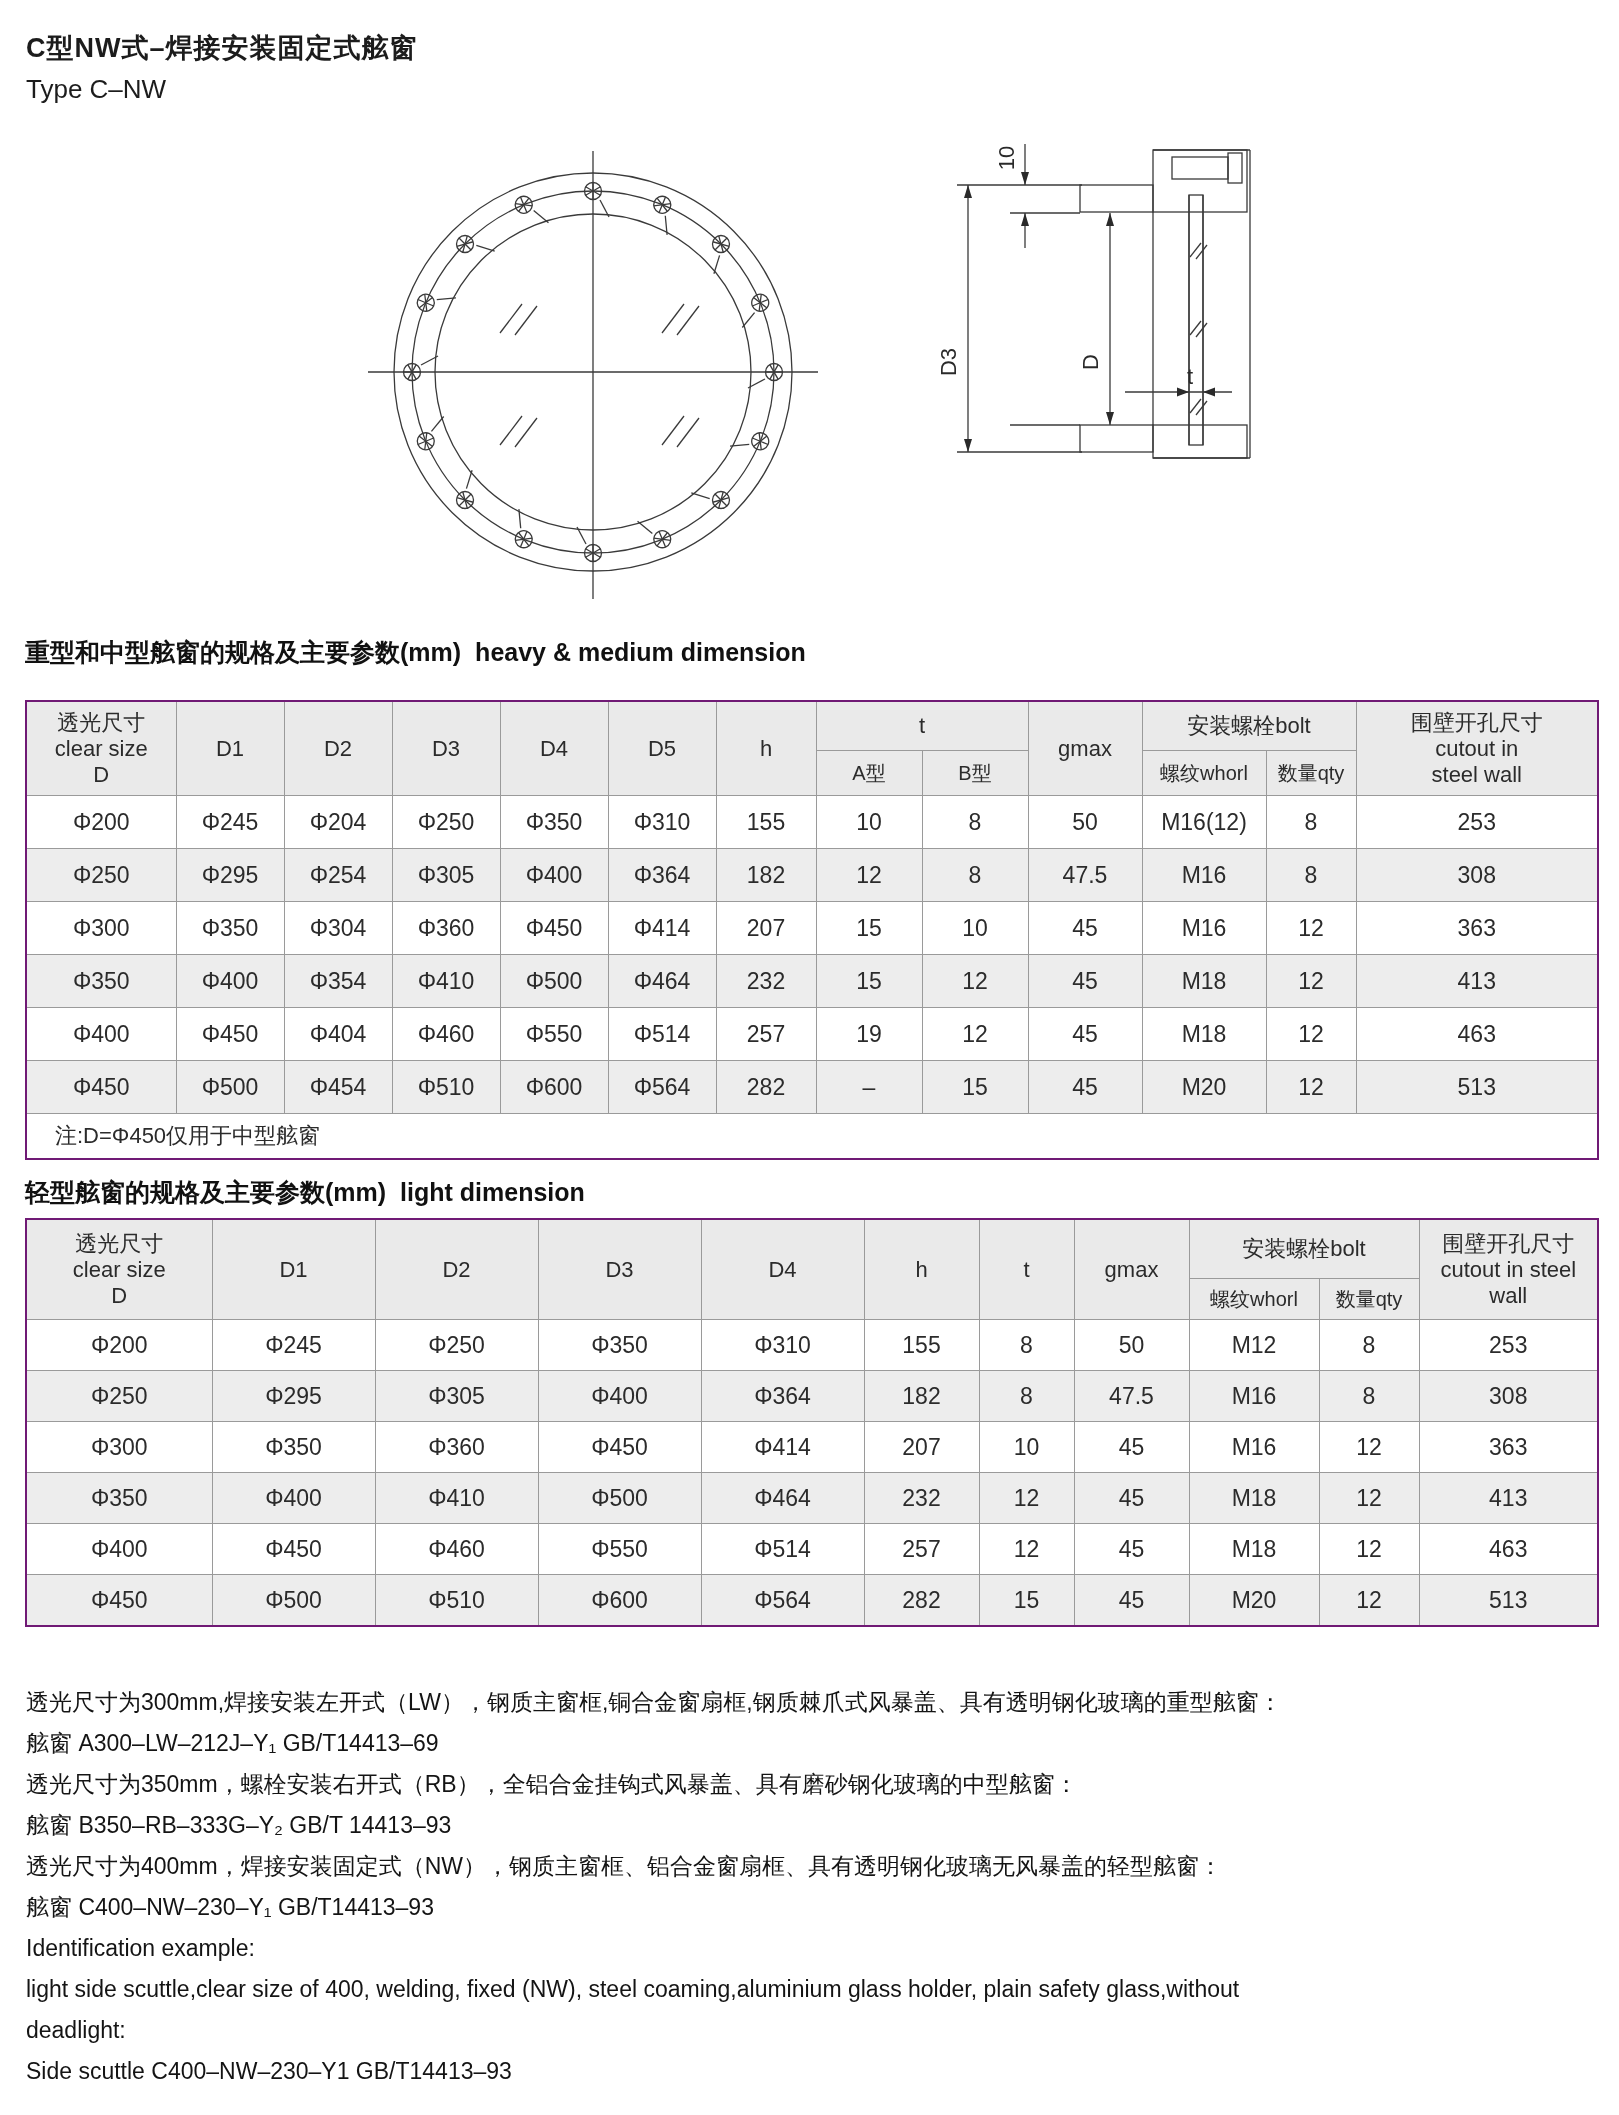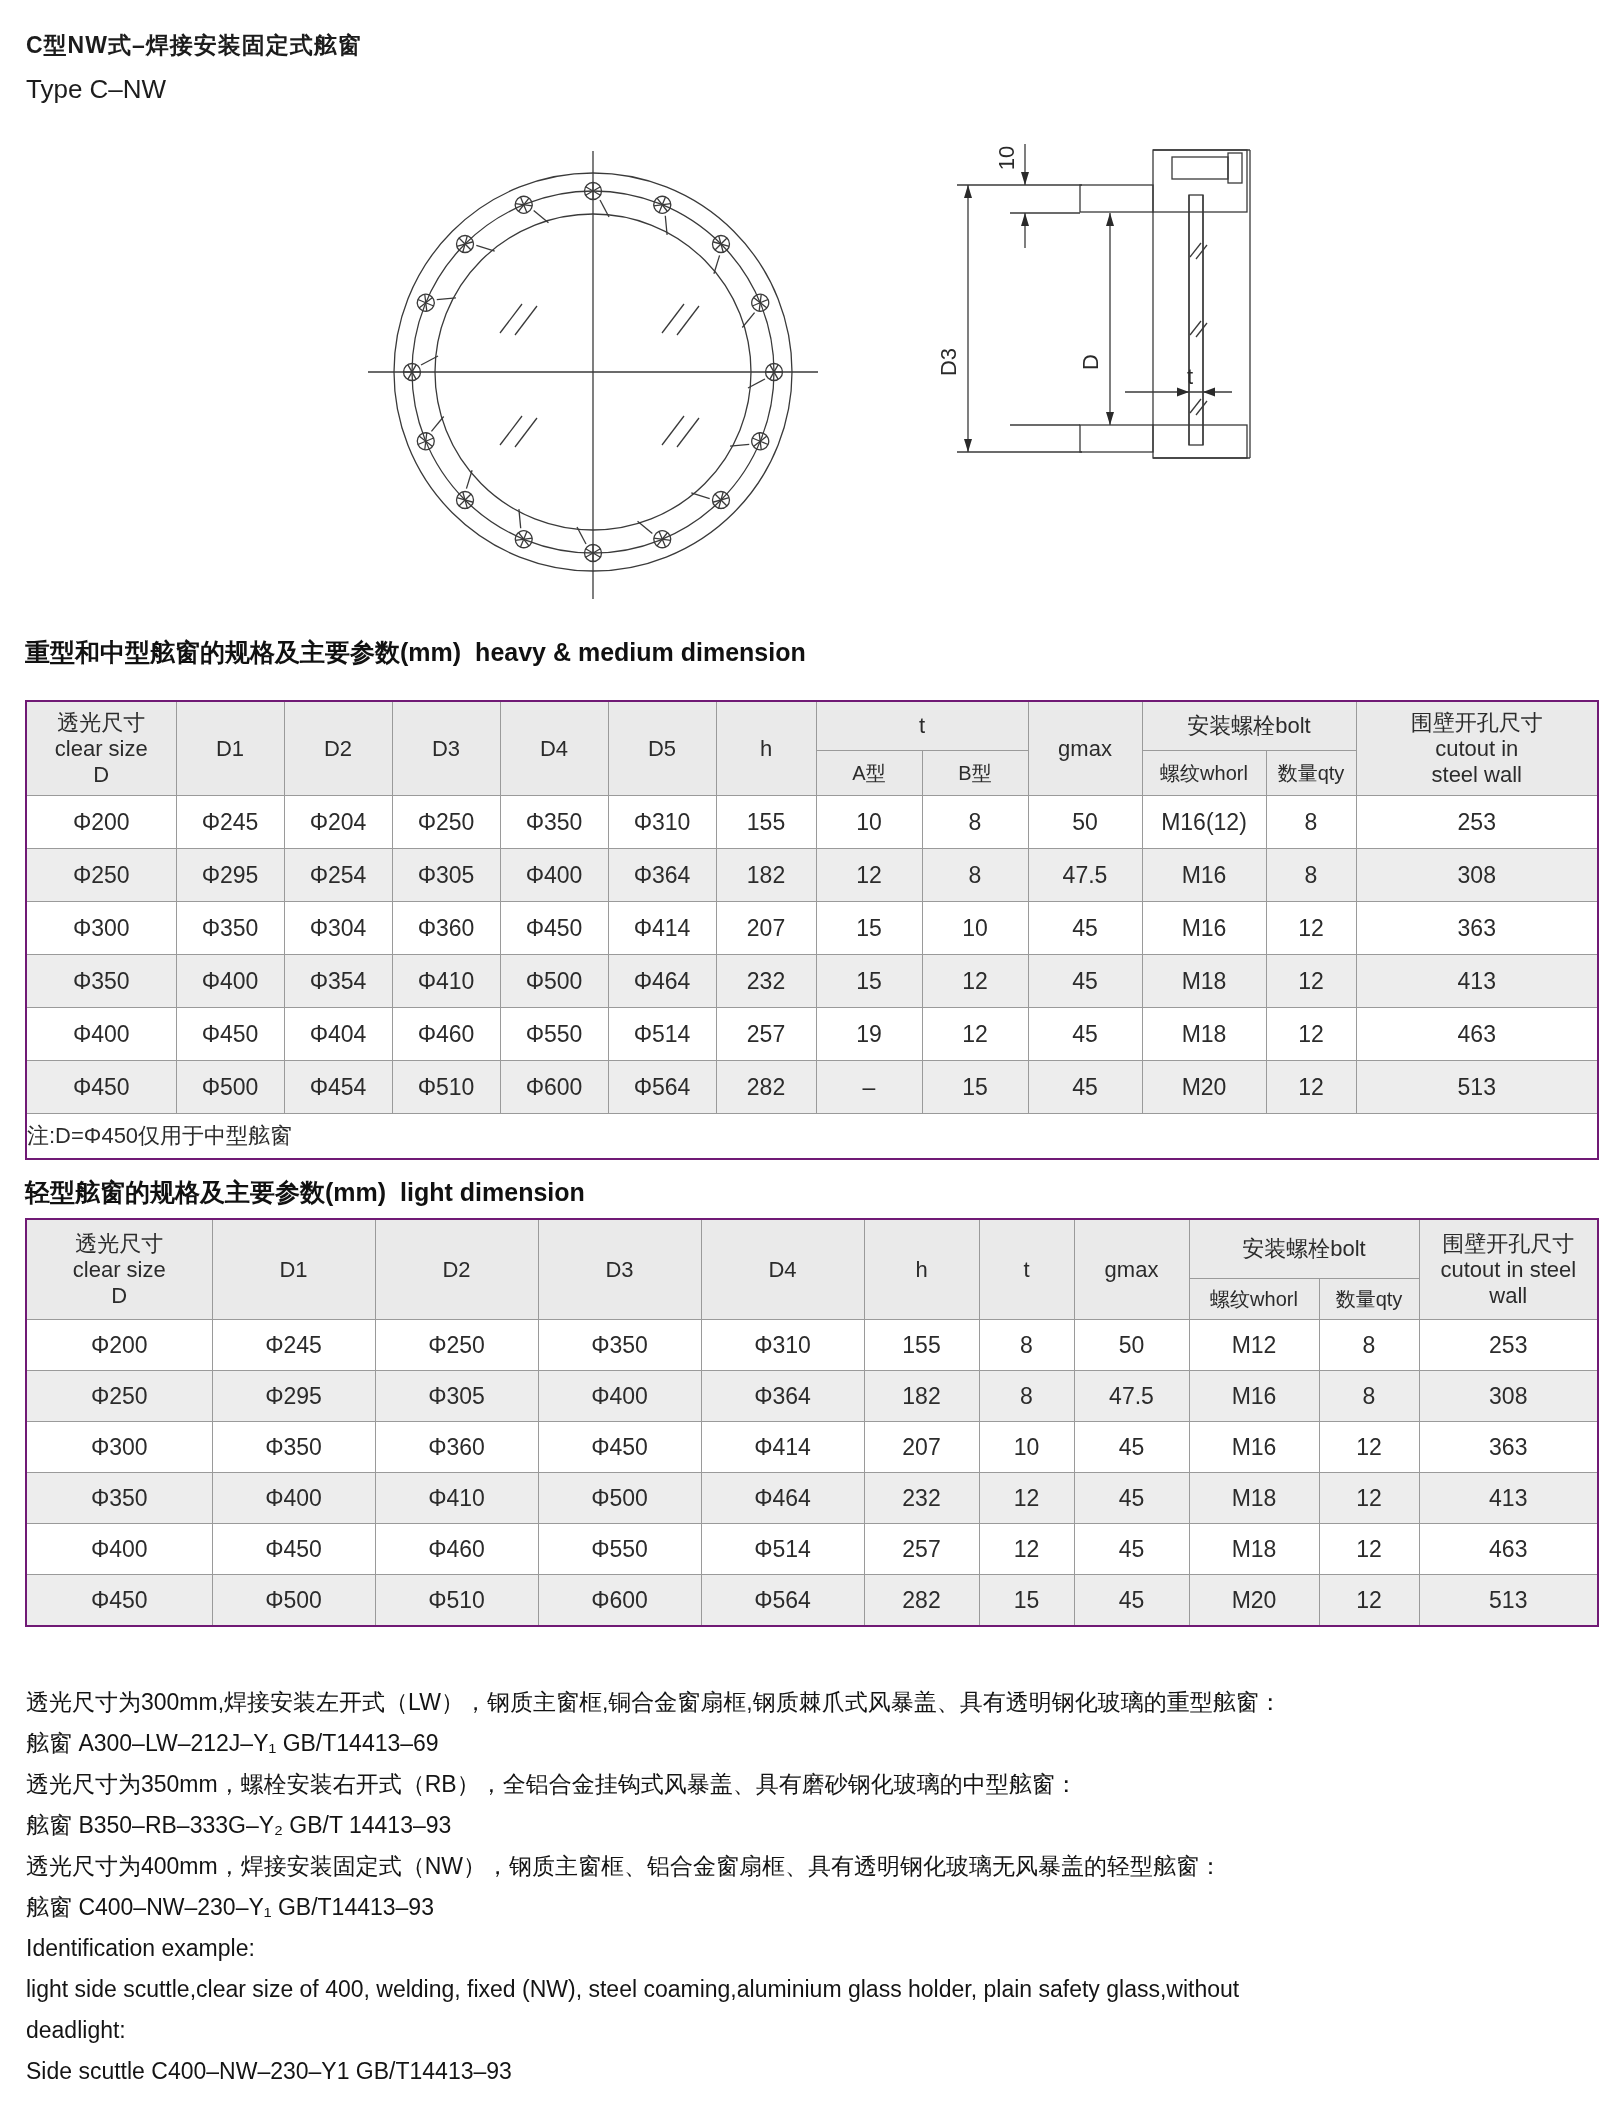--- a/index.html
+++ b/index.html
@@ -1,20 +1,20 @@
 <!DOCTYPE html>
 <html><head>
 <meta charset="utf-8">
 <style>
   html,body{margin:0;padding:0;background:#ffffff;}
   .page{
     position:relative;width:1619px;height:2115px;background:#ffffff;
     font-family:"Liberation Sans","DejaVu Sans",sans-serif;color:#1c1c1c;overflow:hidden;
   }
-  .title-zh{position:absolute;left:26px;top:30px;font-size:23px;font-weight:700;letter-spacing:1px;}
+  .title-zh{position:absolute;left:26px;top:30px;font-size:27px;font-weight:700;letter-spacing:1px;}
   .title-en{position:absolute;left:26px;top:74px;font-size:26px;font-weight:400;}
   svg.drawing{position:absolute;}
   svg.drawing line, svg.drawing circle, svg.drawing path, svg.drawing rect{
     stroke:#3a3a3a;fill:none;stroke-width:1.3;
   }
   svg.drawing text{fill:#2a2a2a;font-size:22px;stroke:none;font-family:"Liberation Sans","DejaVu Sans",sans-serif;}
   svg.drawing polygon{fill:#2a2a2a;stroke:none;}
   .caption{position:absolute;left:25px;font-size:25px;font-weight:700;color:#111;}
   .caption .cap-en{margin-left:14px;font-weight:700;}
   table.spec{
@@ -28,21 +28,21 @@
   table.spec thead th{background:#eaeaea;font-size:22px;}
   table.spec thead tr.sub th{font-size:20px;}
   #heavy-table thead tr:first-child th{height:48px;}
   #heavy-table thead tr.sub th{height:44px;margin-top:36px;}
   #light-table thead tr:first-child th{height:58px;}
   #light-table thead tr.sub th{height:40px;}
   #heavy-table tbody td{height:52px;font-size:23px;}
   #light-table tbody td{height:50px;font-size:23px;}
   table.spec tbody tr:nth-child(even) td{background:#ededed;}
   table.spec tfoot td{
-    height:44px;font-size:22px;text-align:left;background:#fff;
+    height:44px;font-size:22px;text-align:left;padding-left:28px;background:#fff;
   }
   .th-line{display:block;line-height:26px;}
   .notes{position:absolute;left:26px;top:1682px;width:1570px;font-size:23px;color:#141414;}
   .notes .note-line{height:41px;line-height:41px;white-space:nowrap;}
 </style>
 </head>
 <body>
 
 <div class="page">
 

